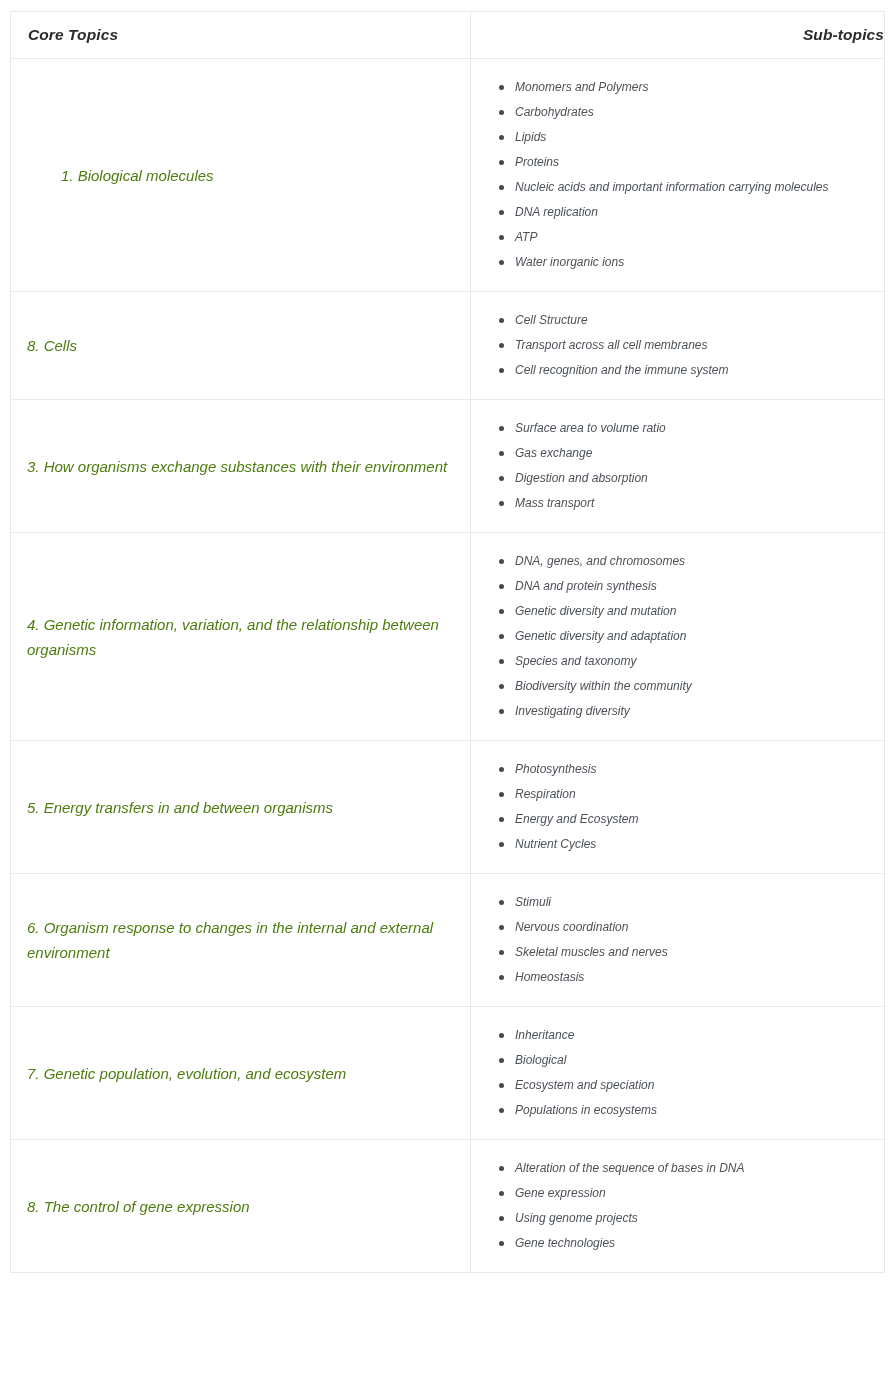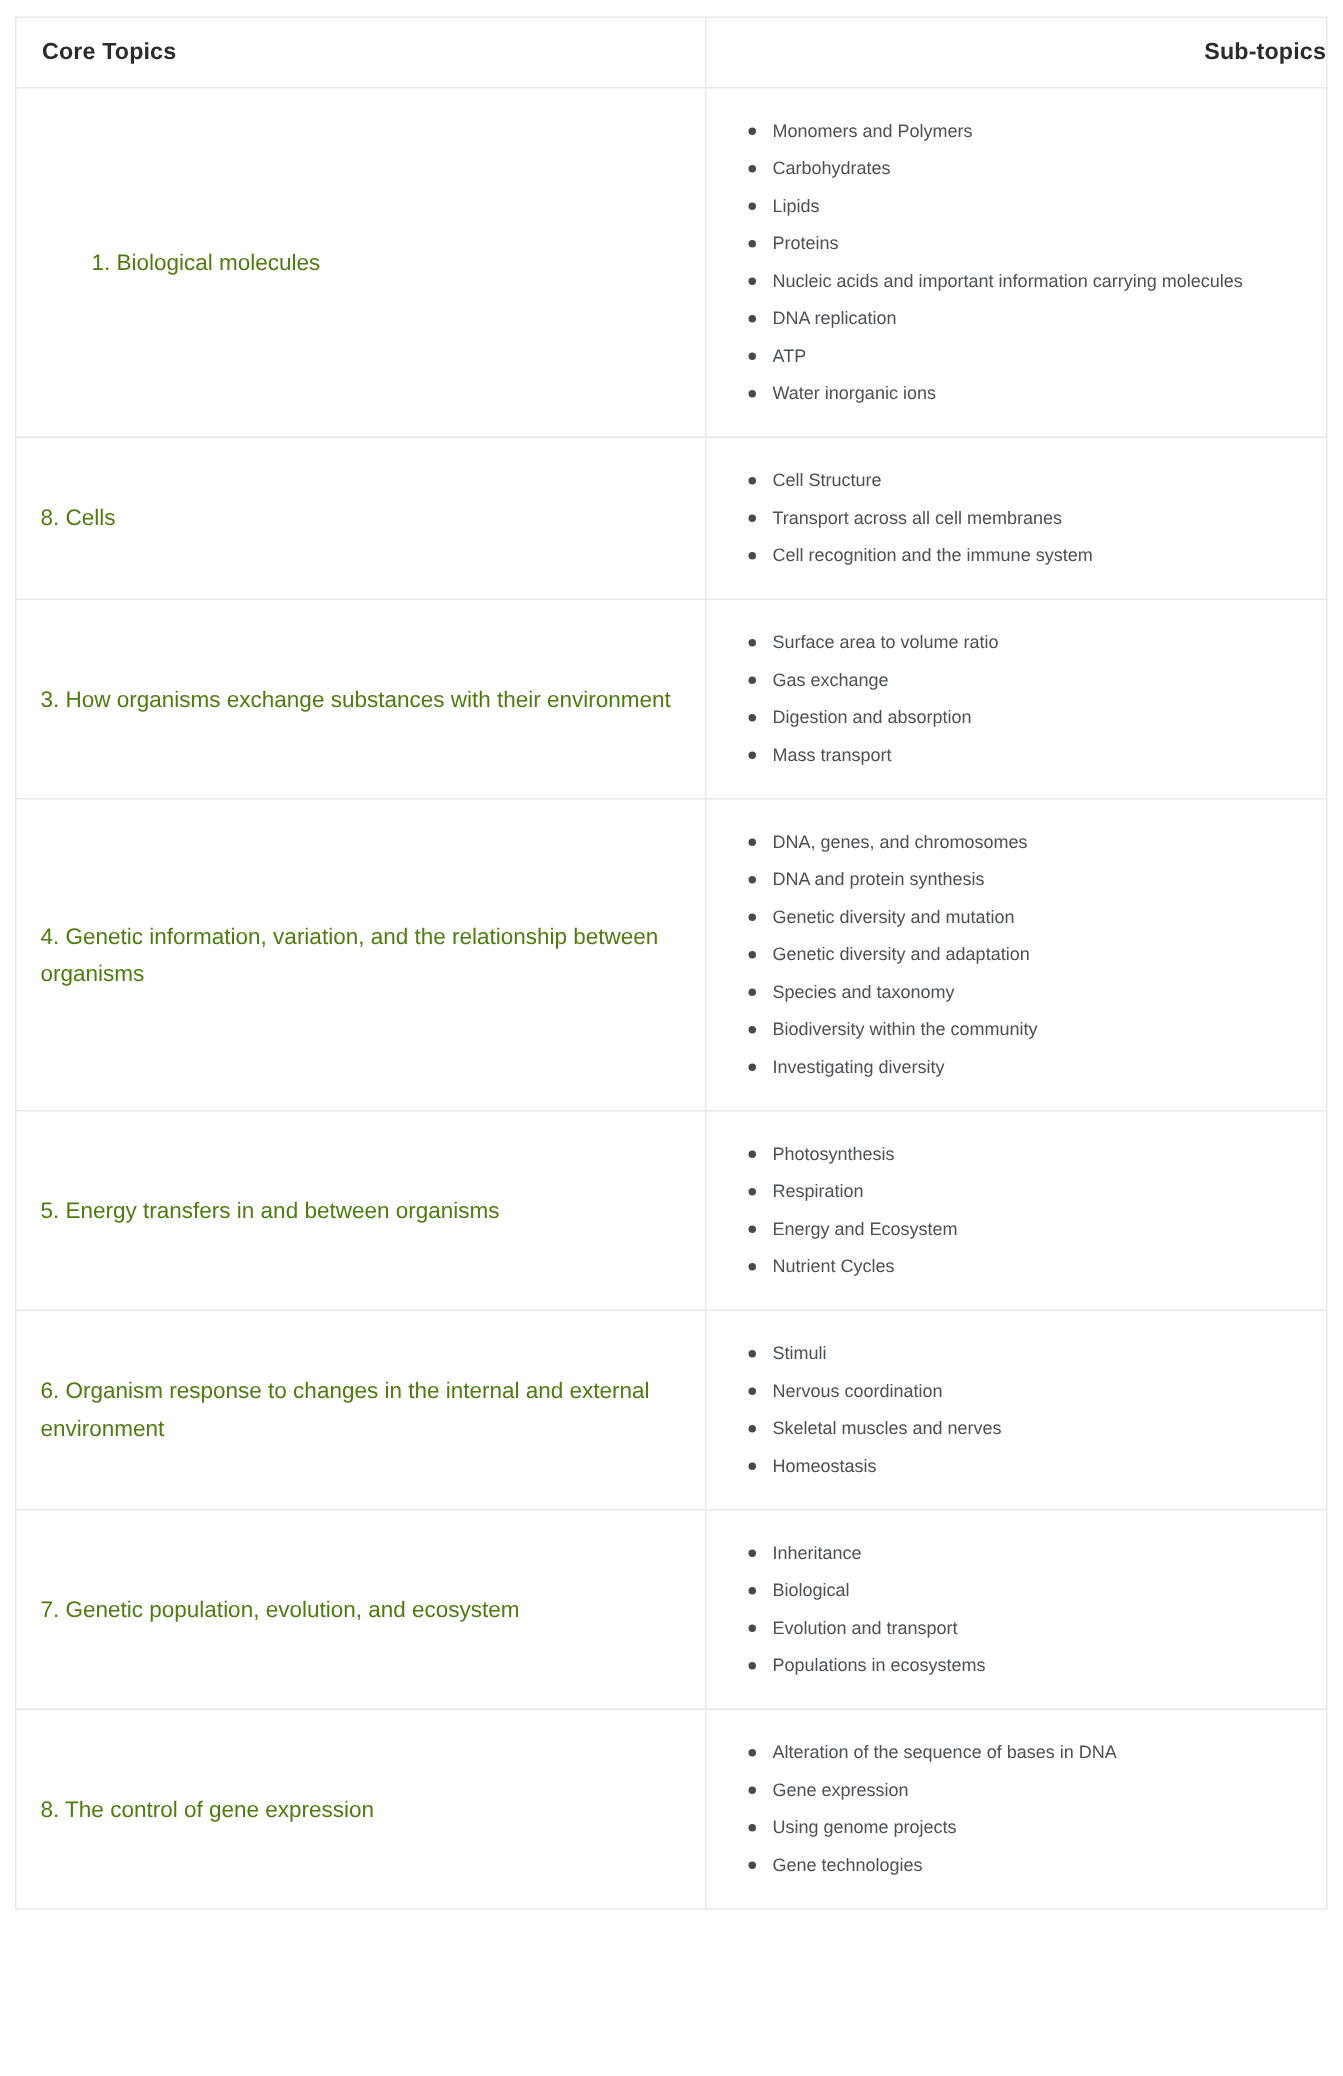--- a/index.html
+++ b/index.html
@@ -9,20 +9,21 @@
   }
   body {
     width: 895px;
     height: 1384px;
     font-family: "Liberation Sans", sans-serif;
     overflow: hidden;
   }
   #syllabus-table-wrap {
     padding: 11px 11px 0 10px;
     box-sizing: border-box;
+    font-style: italic;
   }
   table.syllabus {
     width: 874px;
     border-collapse: collapse;
     table-layout: fixed;
     border: 1px solid #e9e9e9;
   }
   table.syllabus col.c-core  { width: 460px; }
   table.syllabus col.c-sub   { width: 414px; }
 
@@ -272,21 +273,21 @@
               <li>
                 <span class="bullet"></span>
                 <span class="li-text">Inheritance</span>
               </li>
               <li>
                 <span class="bullet"></span>
                 <span class="li-text">Biological</span>
               </li>
               <li>
                 <span class="bullet"></span>
-                <span class="li-text">Evolution and transport</span>
+                <span class="li-text">Ecosystem and speciation</span>
               </li>
               <li>
                 <span class="bullet"></span>
                 <span class="li-text">Populations in ecosystems</span>
               </li>
             </ul>
           </td>
         </tr>
         <tr>
           <td class="core-cell"><span class="core-label">8. The control of gene expression</span></td>

